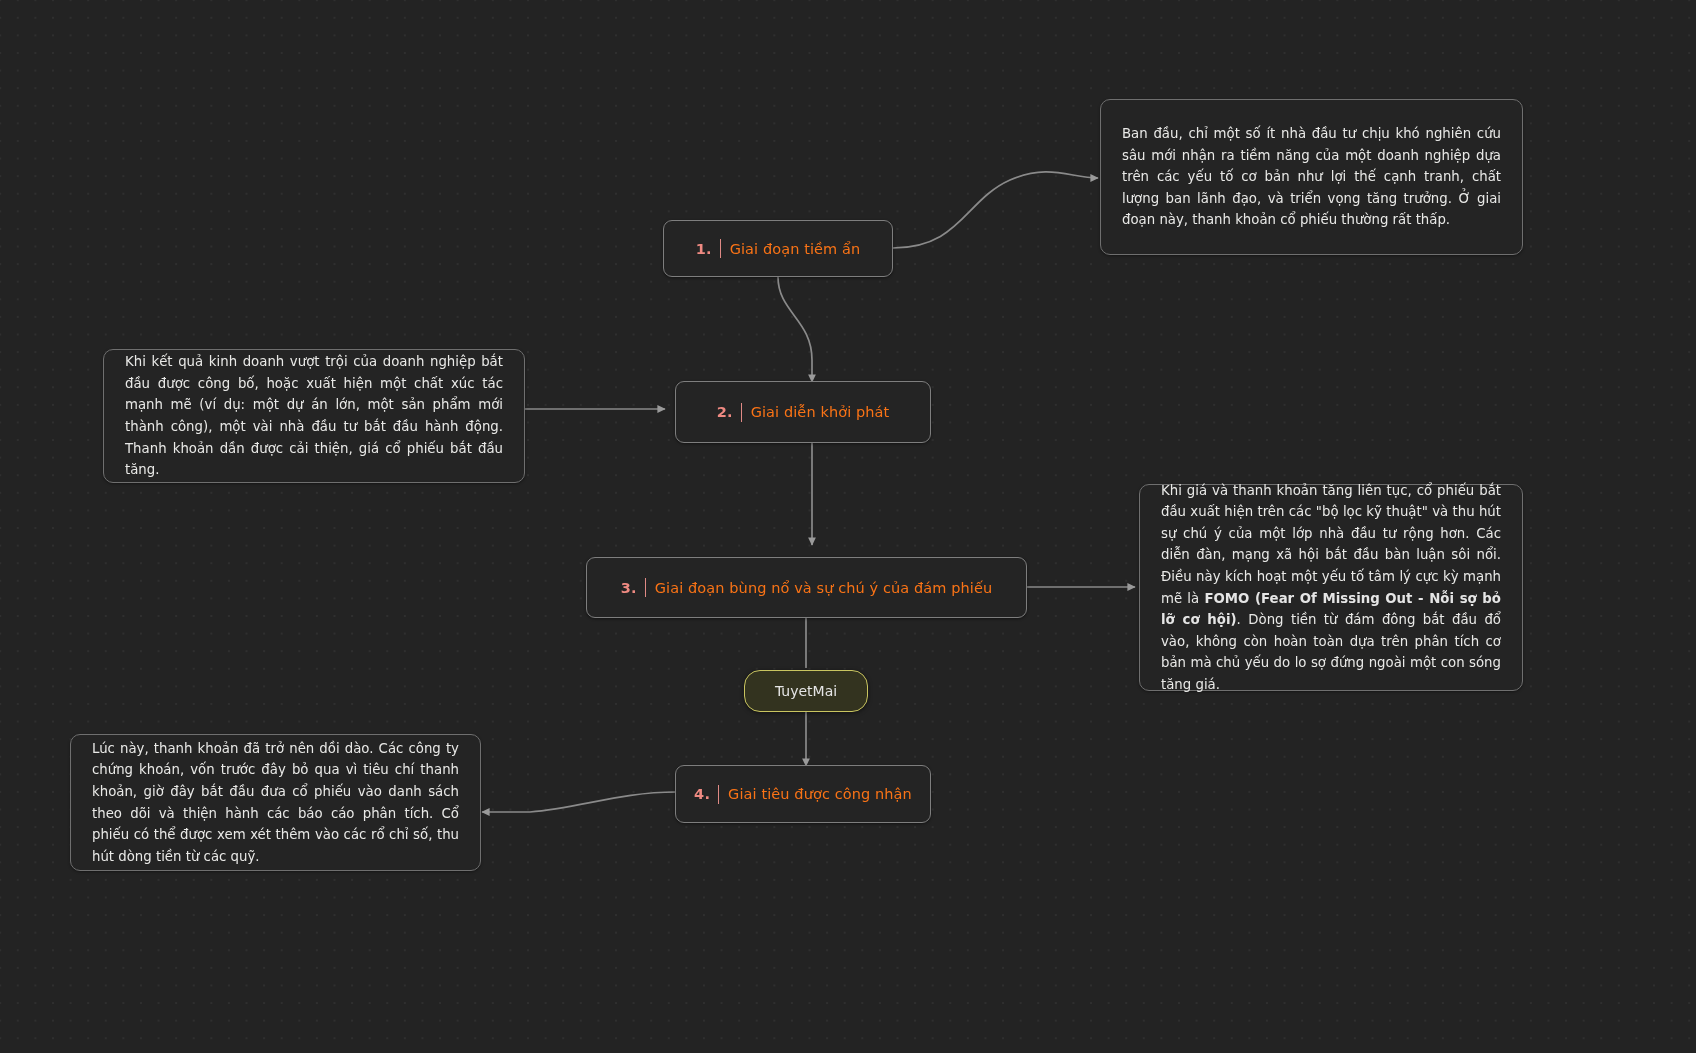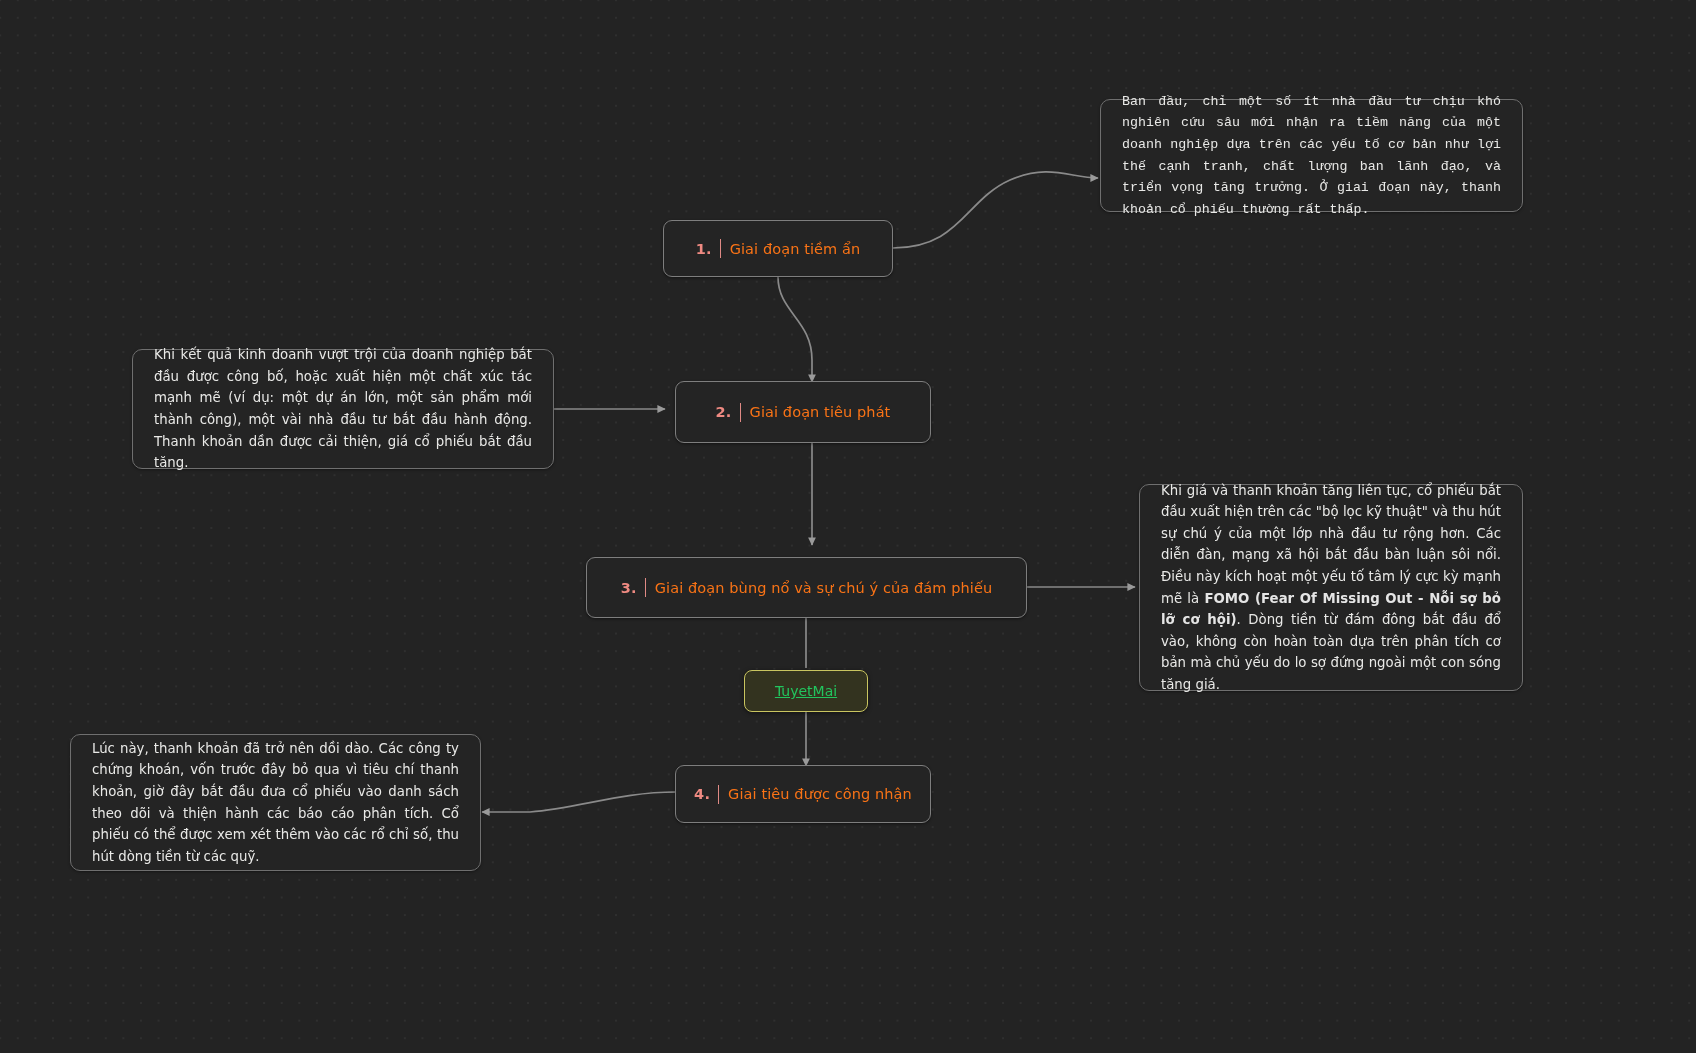--- a/index.html
+++ b/index.html
@@ -84,25 +84,24 @@
 
   
   .author-node {
     position: absolute;
     box-sizing: border-box;
     display: flex;
     align-items: center;
     justify-content: center;
     background: #33331f;
     border: 1.4px solid #c9c560;
-    border-radius: 8px;
-    color: #22c55e;
+    border-radius: 16px;
+    color: #e5e5e5;
     font-size: 14px;
     box-shadow: 0 1px 4px rgba(0,0,0,.5);
-    text-decoration: underline;
   }
 </style>
 </head>
 <body>
 
 <div id="canvas">
 
   <svg id="edges" viewBox="0 0 1696 1053">
     <defs>
       <marker id="arrow" viewBox="0 0 10 10" refX="8.6" refY="5" markerWidth="5.2" markerHeight="5.2" orient="auto-start-reverse">
@@ -128,33 +127,33 @@
   </svg>
 
   <div class="stage-node" style="left:663px; top:220px; width:230px; height:57px;">
     <div class="stage-inner">
       <span class="stage-num">1.</span>
       <span class="stage-sep"></span>
       <span class="stage-label">Giai đoạn tiềm ẩn</span>
     </div>
   </div>
 
-  <div class="desc-box" style="left:1100px; top:99px; width:423px; height:113px;font-family:Liberation Mono, monospace;">
+  <div class="desc-box" style="left:1100px; top:99px; width:423px; height:156px;">
     <p>Ban đầu, chỉ một số ít nhà đầu tư chịu khó nghiên cứu sâu mới nhận ra tiềm năng của một doanh nghiệp dựa trên các yếu tố cơ bản như lợi thế cạnh tranh, chất lượng ban lãnh đạo, và triển vọng tăng trưởng. Ở giai đoạn này, thanh khoản cổ phiếu thường rất thấp.</p>
   </div>
 
   <div class="stage-node" style="left:675px; top:381px; width:256px; height:62px;">
     <div class="stage-inner">
       <span class="stage-num">2.</span>
       <span class="stage-sep"></span>
-      <span class="stage-label">Giai đoạn tiêu phát</span>
+      <span class="stage-label">Giai diễn khởi phát</span>
     </div>
   </div>
 
-  <div class="desc-box" style="left:103px; top:349px; width:422px; height:120px;margin-left:29px;">
+  <div class="desc-box" style="left:103px; top:349px; width:422px; height:134px;">
     <p>Khi kết quả kinh doanh vượt trội của doanh nghiệp bắt đầu được công bố, hoặc xuất hiện một chất xúc tác mạnh mẽ (ví dụ: một dự án lớn, một sản phẩm mới thành công), một vài nhà đầu tư bắt đầu hành động. Thanh khoản dần được cải thiện, giá cổ phiếu bắt đầu tăng.</p>
   </div>
 
   <div class="stage-node" style="left:586px; top:557px; width:441px; height:61px;">
     <div class="stage-inner">
       <span class="stage-num">3.</span>
       <span class="stage-sep"></span>
       <span class="stage-label">Giai đoạn bùng nổ và sự chú ý của đám phiếu</span>
     </div>
   </div>

